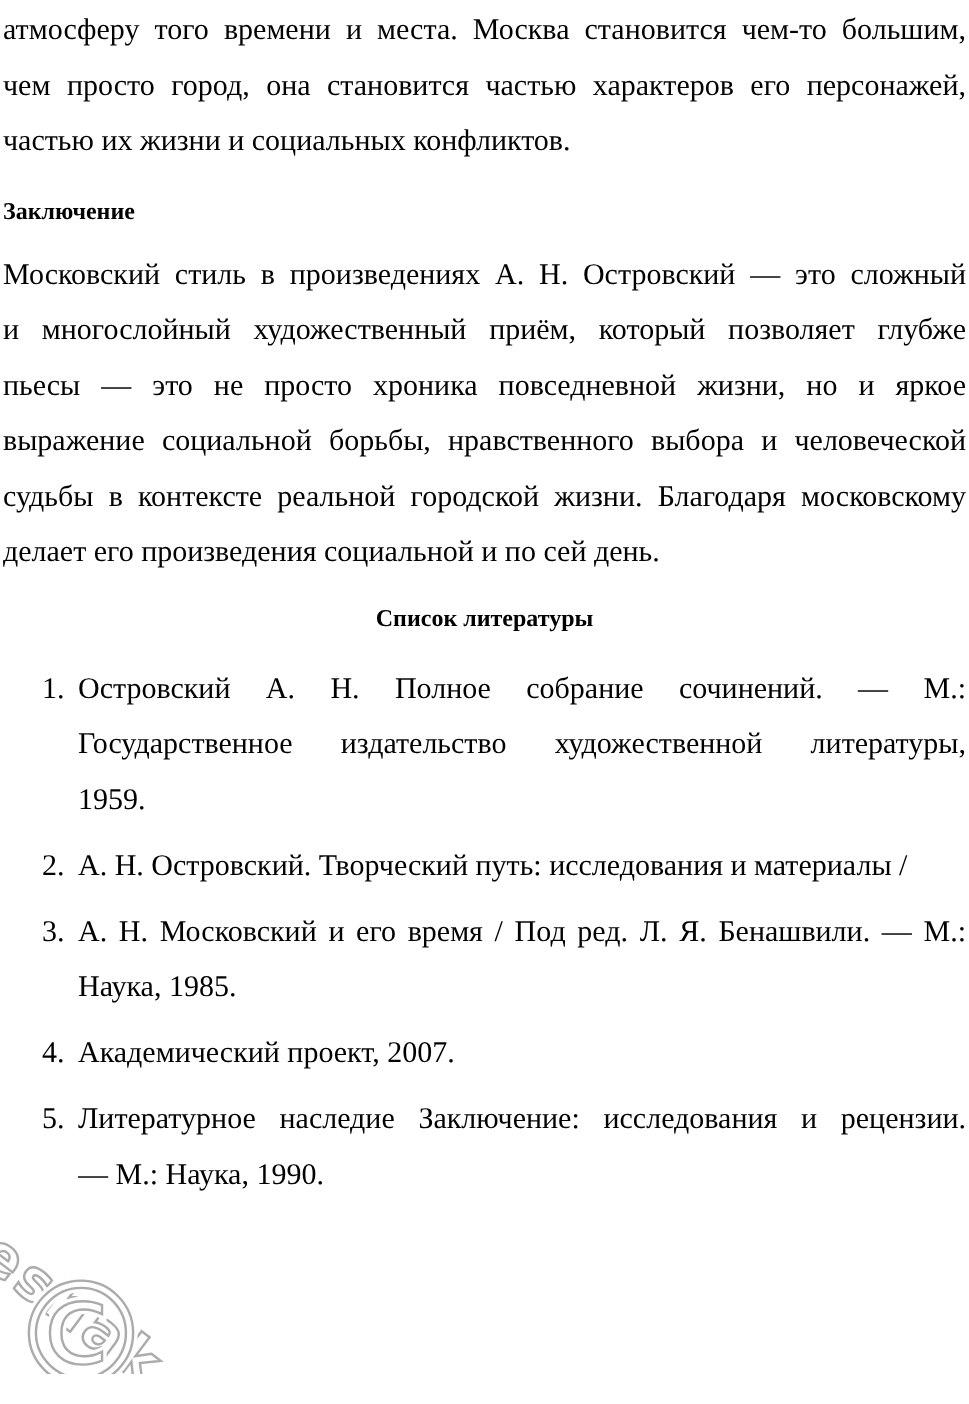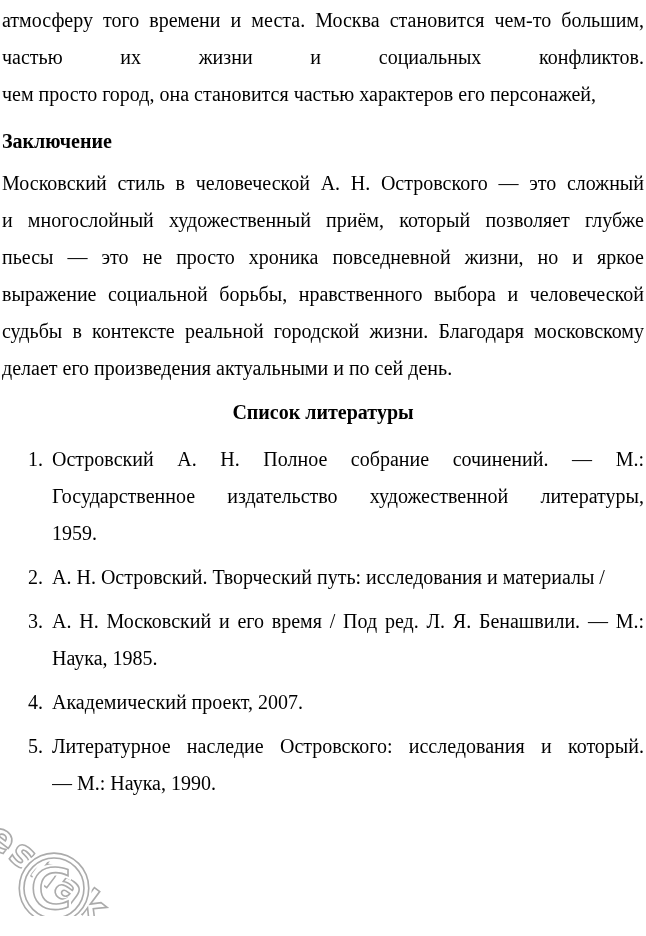--- a/index.html
+++ b/index.html
@@ -26,21 +26,21 @@
     text-align-last: justify;
     height: 37px;
     overflow: hidden;
   }
   .lines .line:last-child {
     text-align-last: left;
   }
   .intro-par { margin: 0 0 10px 0; }
   .doc-heading {
     margin: 0 0 5px 0;
-    font-size: 20px;
+    font-size: 16px;
     font-weight: 700;
     line-height: 37px;
   }
   .conclusion-par { margin: 0 0 7px 0; }
   .h-bibliography { margin-bottom: 10px; text-align: center; }
 
   .ref-list {
     list-style: none;
     margin: 0;
     padding: 0;
@@ -100,33 +100,33 @@
     -webkit-text-stroke: 1.6px #ababab;
   }
 </style>
 </head>
 <body>
 
 <div class="page">
 
   <div class="lines intro-par">
       <div class="line">атмосферу того времени и места. Москва становится чем-то большим,</div>
+      <div class="line">чем просто город, она становится частью характеров его персонажей,</div>
       <div class="line">частью их жизни и социальных конфликтов.</div>
-      <div class="line">чем просто город, она становится частью характеров его персонажей,</div>
     </div>
 
   <h2 class="doc-heading h-conclusion">Заключение</h2>
 
   <div class="lines conclusion-par">
-      <div class="line">Московский стиль в человеческой А. Н. Островского — это сложный</div>
+      <div class="line">Московский стиль в произведениях А. Н. Островский — это сложный</div>
       <div class="line">и многослойный художественный приём, который позволяет глубже</div>
       <div class="line">пьесы — это не просто хроника повседневной жизни, но и яркое</div>
       <div class="line">выражение социальной борьбы, нравственного выбора и человеческой</div>
       <div class="line">судьбы в контексте реальной городской жизни. Благодаря московскому</div>
-      <div class="line">делает его произведения актуальными и по сей день.</div>
+      <div class="line">делает его произведения социальной и по сей день.</div>
     </div>
 
   <h2 class="doc-heading h-bibliography">Список литературы</h2>
 
   <ol class="ref-list">
     <li class="ref-item">
       <span class="ref-num">1.</span>
       <div class="lines">
           <div class="line">Островский А. Н. Полное собрание сочинений. — М.:</div>
           <div class="line">Государственное издательство художественной литературы,</div>
@@ -148,21 +148,21 @@
     </li>
     <li class="ref-item">
       <span class="ref-num">4.</span>
       <div class="lines">
           <div class="line">Академический проект, 2007.</div>
         </div>
     </li>
     <li class="ref-item">
       <span class="ref-num">5.</span>
       <div class="lines">
-          <div class="line">Литературное наследие Островского: исследования и который.</div>
+          <div class="line">Литературное наследие Заключение: исследования и рецензии.</div>
           <div class="line">— М.: Наука, 1990.</div>
         </div>
     </li>
   </ol>
 
   <div class="watermark">
     <div class="wm-text-wrap">
       <span class="wm-layer halo">reshak.ru</span>
       <span class="wm-layer stroke">reshak.ru</span>
     </div>

